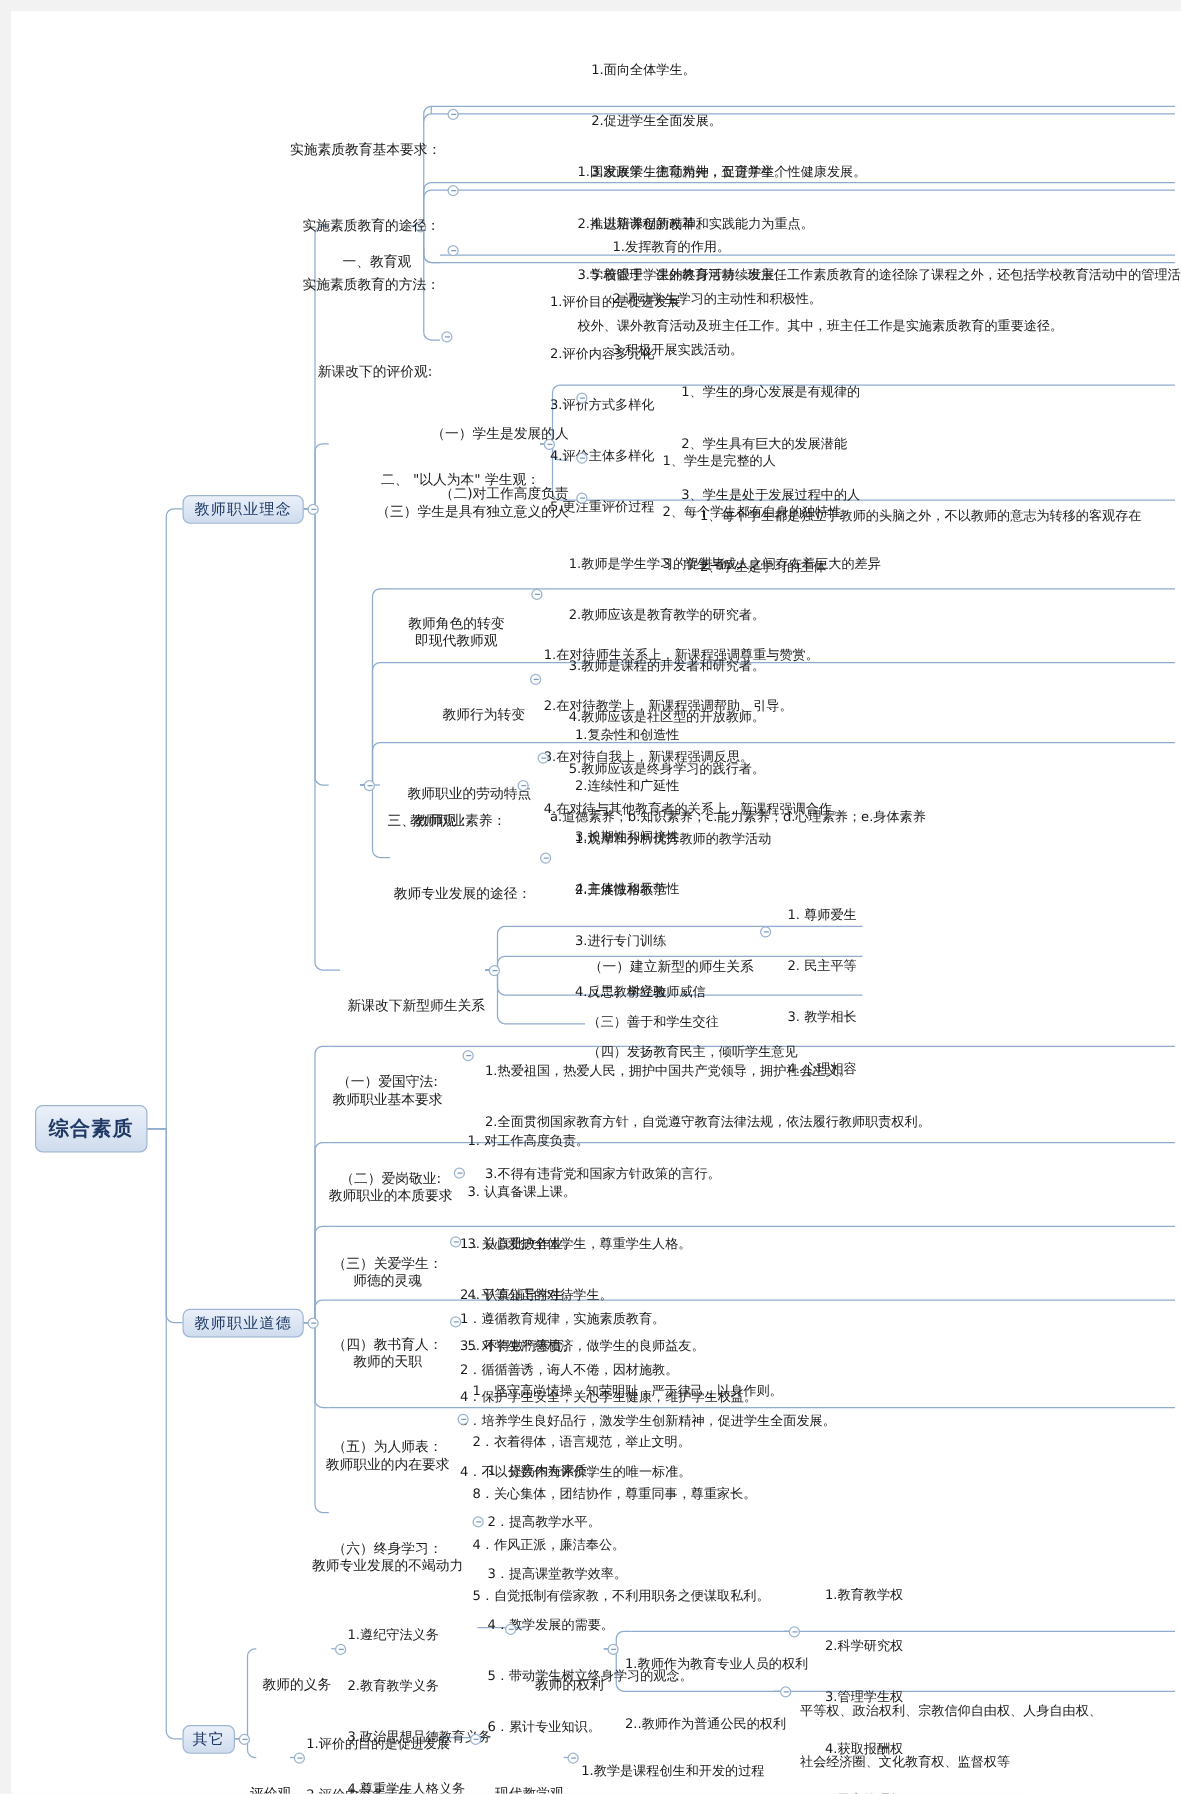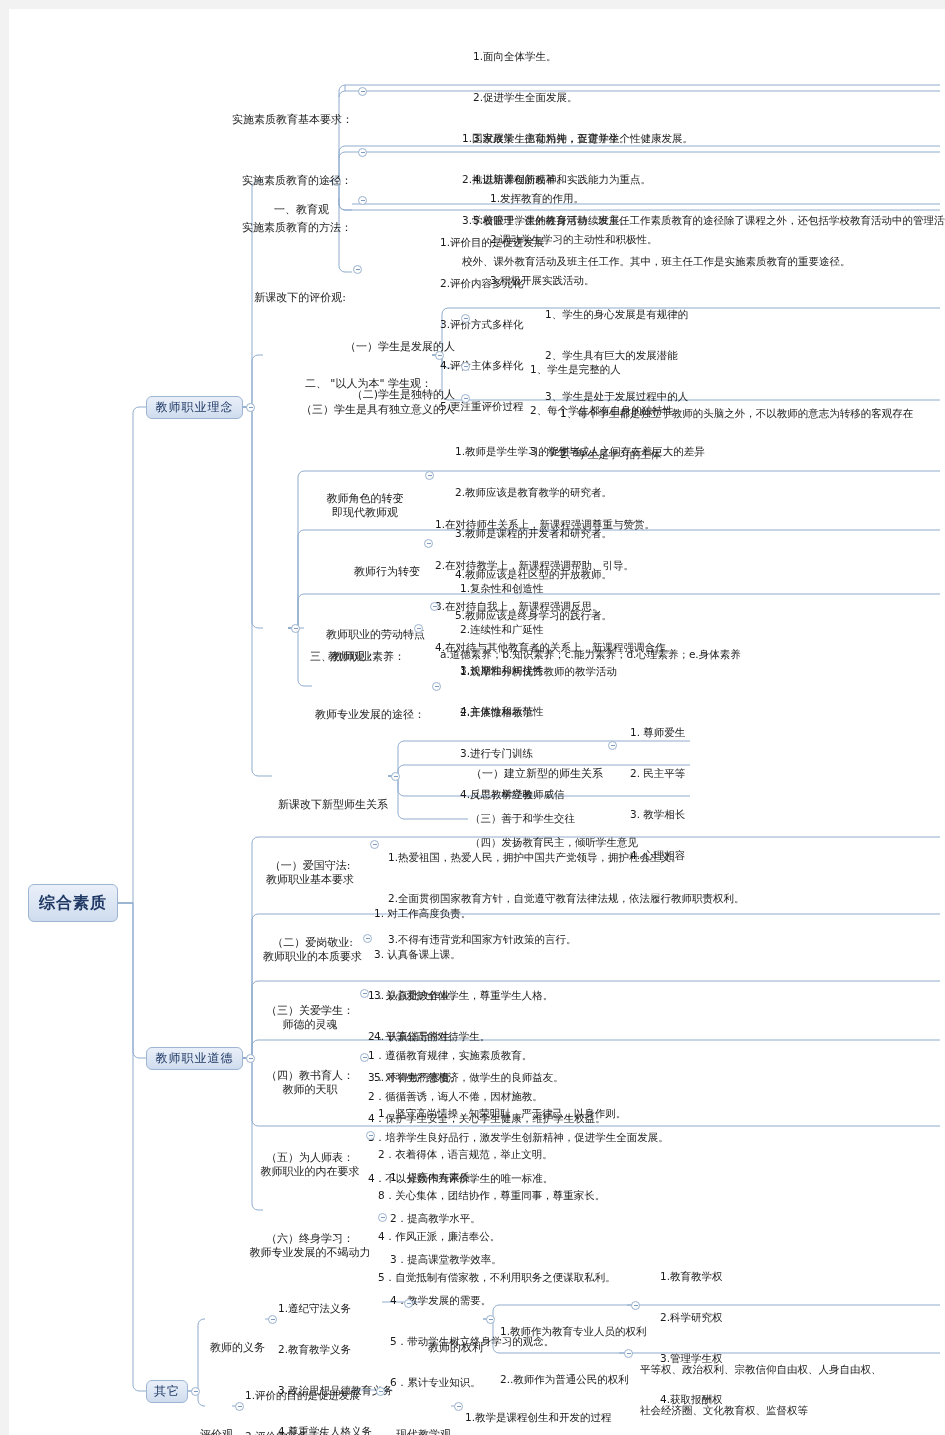--- a/index.html
+++ b/index.html
@@ -271,21 +271,21 @@
     <span class="txt">（一）学生是发展的人</span>
   </div>
   <div class="toggle" style="left:461px; top:314px;"></div>
   <div class="node content" style="left:545px; top:281px; width:330px;">
     <span class="txt">1、学生的身心发展是有规律的</span>
     <span class="txt">2、学生具有巨大的发展潜能</span>
     <span class="txt">3、学生是处于发展过程中的人</span>
   </div>
 
   <div class="node label" style="left:340px; top:359px; width:115px;">
-    <span class="txt">（二)学生是独特的人</span>
+    <span class="txt">（二)对工作高度负责</span>
   </div>
   <div class="toggle" style="left:461px; top:362px;"></div>
   <div class="node content" style="left:530px; top:336px; width:360px;">
     <span class="txt">1、学生是完整的人</span>
     <span class="txt">2、每个学生都有自身的独特性</span>
     <span class="txt">3、学生与成人之间存在着巨大的差异</span>
   </div>
 
   <div class="node label" style="left:300px; top:374px; width:155px;">
     <span class="txt">（三）学生是具有独立意义的人</span>

